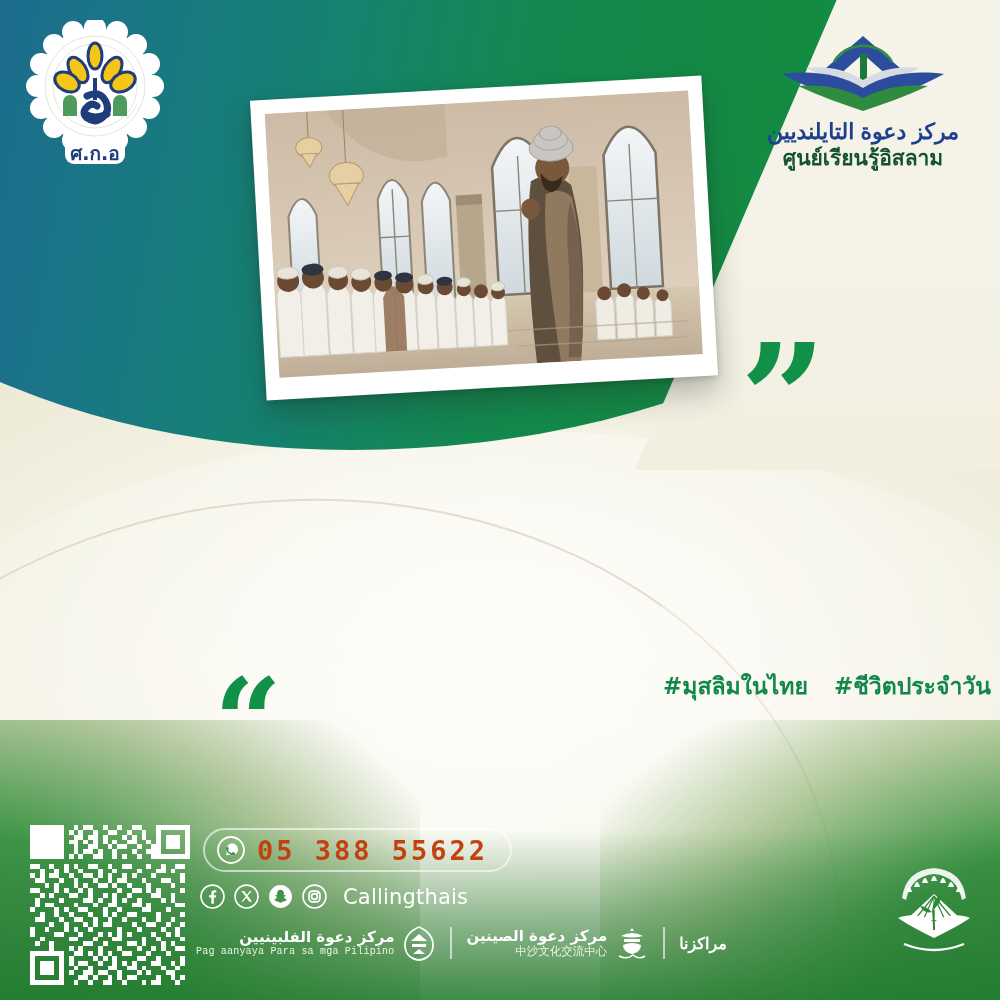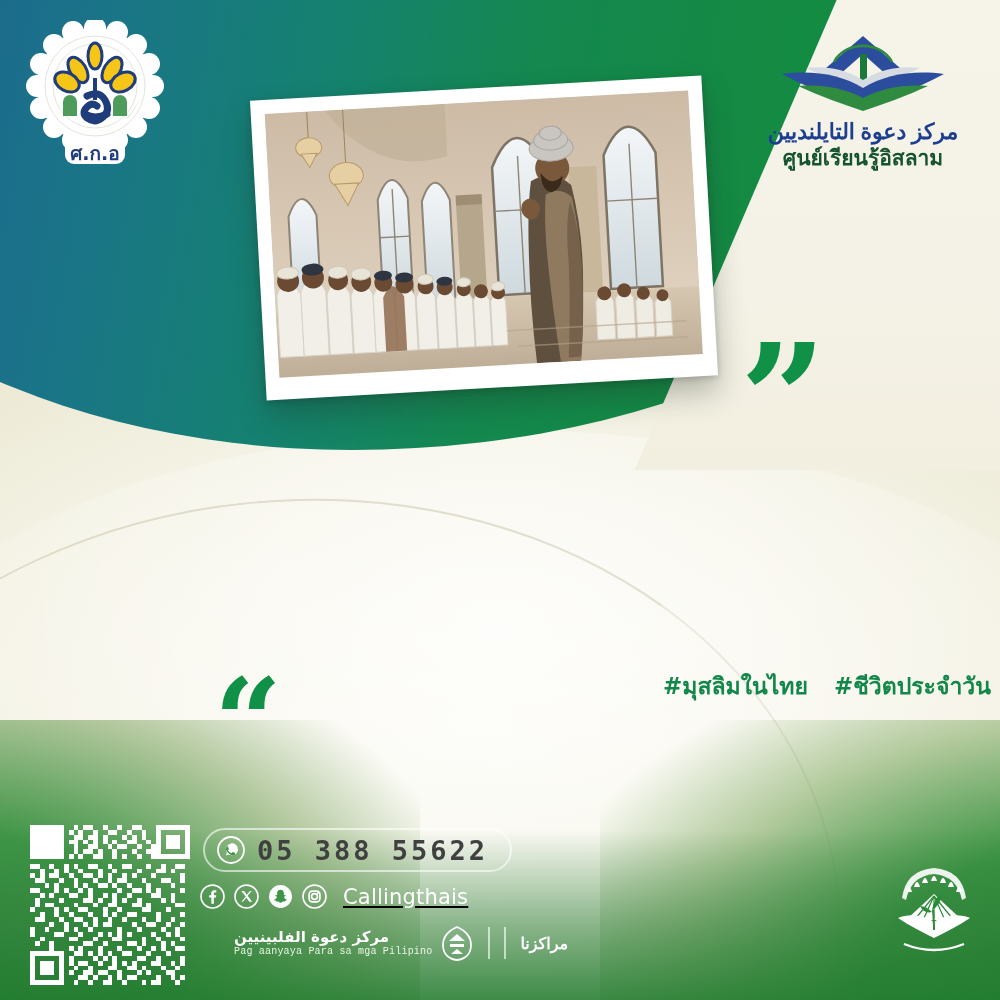--- a/index.html
+++ b/index.html
@@ -48,21 +48,21 @@
   }
 
   
   .logo-left{position:absolute;left:25px;top:20px;width:140px;height:150px;text-decoration:underline;}
   .logo-left svg{display:block;width:140px;height:150px;}
 
   
   .logo-right{position:absolute;right:22px;top:18px;width:230px;height:170px;text-align:center;}
   .logo-right .mark{width:230px;height:105px;display:block;}
   .logo-right .ar{
-    font-family:Liberation Serif, serif;font-size:22px;font-weight:bold;
+    font-family:Liberation Sans, sans-serif;font-size:22px;font-weight:bold;
     color:#1c3f8f;line-height:1.15;direction:rtl;margin-top:-4px;
   }
   .logo-right .th{
     font-family:"DejaVu Sans",sans-serif;font-size:21px;font-weight:bold;
     color:#14532d;line-height:1.2;margin-top:2px;
   }
 
   
   .photo-card{
     position:absolute;left:258px;top:88px;width:452px;height:300px;
@@ -120,39 +120,39 @@
   .qr svg{display:block;}
 
   .phone-pill{
     position:absolute;left:203px;top:828px;height:44px;
     border:2px solid rgba(255,255,255,.60);border-radius:24px;
     padding:0 22px 0 12px;display:flex;align-items:center;gap:12px;
     box-sizing:border-box;
   }
   .phone-pill .num{
     font-family:"DejaVu Sans Mono","Liberation Mono",monospace;
-    font-size:27px;font-weight:bold;color:#404040;letter-spacing:3px;
+    font-size:27px;font-weight:bold;color:#c2410c;letter-spacing:3px;
   }
   .wa-icon{width:28px;height:28px;display:block;}
 
   .socials{
-    position:absolute;left:200px;top:884px;display:flex;align-items:center;gap:9px;text-decoration:underline;
+    position:absolute;left:200px;top:884px;display:flex;align-items:center;gap:9px;
   }
   .socials .si{width:25px;height:25px;display:block;}
   .socials .handle{
     font-family:"DejaVu Sans",sans-serif;font-size:21px;color:#ffffff;margin-left:7px;letter-spacing:.2px;
   }
 
   
   .partners{
     position:absolute;left:196px;top:925px;display:flex;align-items:center;gap:14px;
     color:#fff;
   }
   .p-item{display:flex;align-items:center;gap:8px;}
-  .p-text{text-align:left;line-height:1.15;margin-left:38px;}
+  .p-text{text-align:right;line-height:1.15;}
   .p-ar{font-family:"DejaVu Sans",sans-serif;font-size:15px;font-weight:bold;direction:rtl;color:#fff;}
   .p-sub{font-family:Liberation Mono, monospace;font-size:10px;color:#eaf5e6;letter-spacing:.2px;}
   .p-cn{font-family:"DejaVu Sans",sans-serif;font-size:11.5px;color:#eaf5e6;}
   .p-mark{width:34px;height:36px;display:block;}
   .p-div{width:2px;height:32px;background:rgba(255,255,255,.62);}
   .p-label{font-family:Liberation Sans, sans-serif;font-size:16px;font-weight:bold;color:#fff;direction:rtl;}
 
   
   .org-right{
     position:absolute;right:18px;top:862px;display:flex;align-items:center;gap:10px;
@@ -693,20 +693,33 @@
         <div class="p-sub">Pag aanyaya Para sa mga Pilipino</div>
       </div>
       <svg class="p-mark" viewBox="0 0 34 36" xmlns="http://www.w3.org/2000/svg" aria-hidden="true">
         <path d="M17 2 C26 6 31 12 31 20 C31 29 25 34 17 35 C9 34 3 29 3 20 C3 12 8 6 17 2 z" fill="none" stroke="#fff" stroke-width="1.8"></path>
         <path d="M17 9 l8 7 h-16 z" fill="#fff"></path>
         <path d="M10 19 h14 v3 h-14 z" fill="#fff"></path>
         <path d="M17 24 l6 5 h-12 z" fill="#fff"></path>
       </svg>
     </div>
     <div class="p-div"></div>
+    <div class="p-item">
+      <div class="p-text">
+        <div class="p-ar">مركز دعوة الصينين</div>
+        <div class="p-cn">中沙文化交流中心</div>
+      </div>
+      <svg class="p-mark" viewBox="0 0 34 36" xmlns="http://www.w3.org/2000/svg" aria-hidden="true">
+        <path d="M17 3 l2 3 h-4 z" fill="#fff"></path>
+        <path d="M6 11 q11 -6 22 0 q-11 3 -22 0 z" fill="#fff"></path>
+        <path d="M9 14 h16 v3 h-16 z" fill="#fff"></path>
+        <path d="M8 20 q9 -4 18 0 q0 7 -9 9 q-9 -2 -9 -9 z" fill="#fff"></path>
+        <path d="M4 31 q8 4 14 -1 q6 5 12 1" fill="none" stroke="#fff" stroke-width="1.6"></path>
+      </svg>
+    </div>
     <div class="p-div"></div>
     <div class="p-label">مراكزنا</div>
   </div>
 
   <div class="org-right">
     <svg class="mark" viewBox="0 0 96 100" xmlns="http://www.w3.org/2000/svg" aria-hidden="true">
       <g fill="#ffffff">
 
         <g>
           <path d="M20 30 q3 -10 6 0 z"></path>

